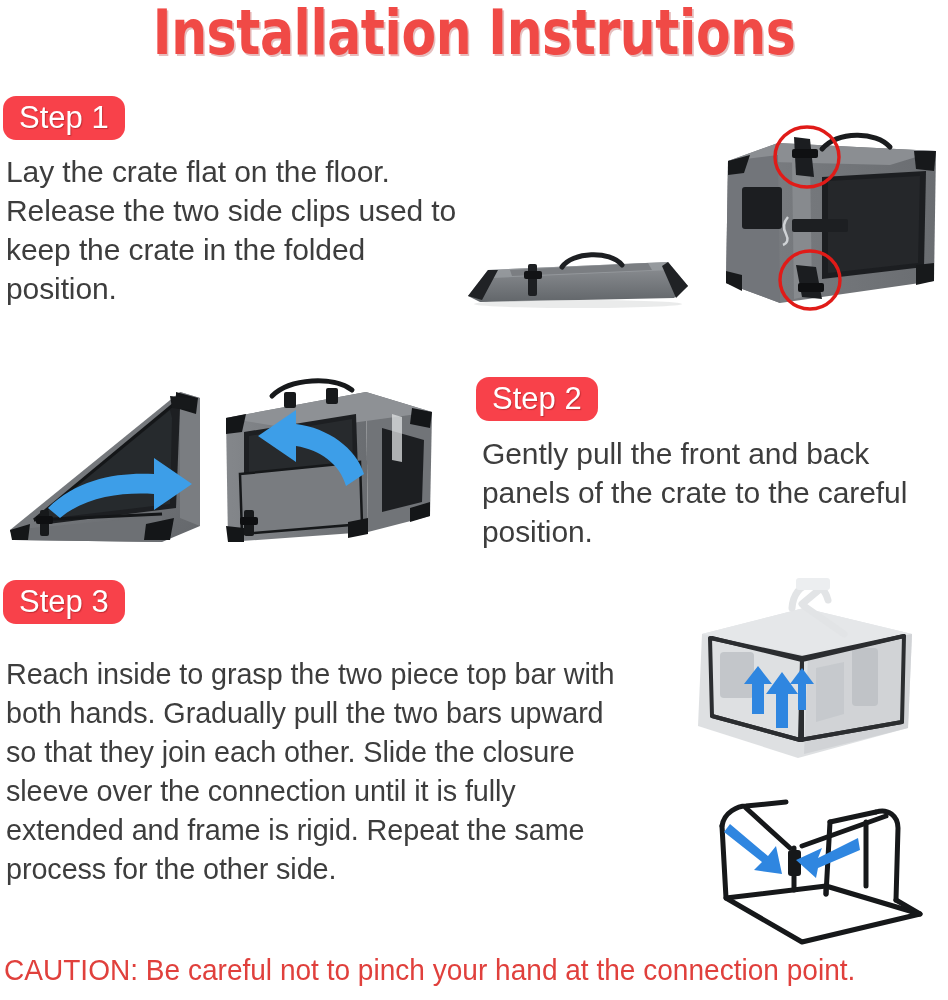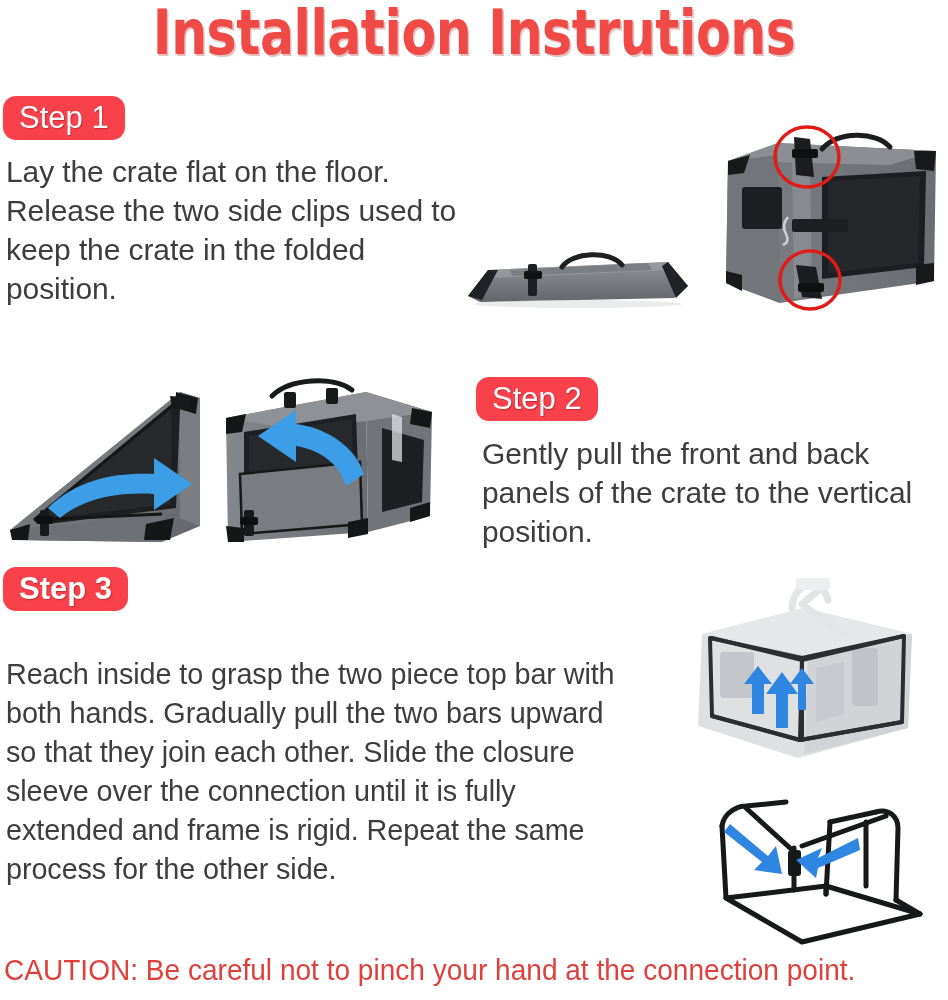--- a/index.html
+++ b/index.html
@@ -165,21 +165,21 @@
       <path d="M78 140 L98 142 L104 174 L84 172 Z" fill="#1b1d20"></path>
       <rect x="80" y="158" width="26" height="9" rx="2" fill="#0f1012"></rect>
 
       <ellipse cx="89" cy="32" rx="32" ry="30" fill="none" stroke="#e01b18" stroke-width="3.4"></ellipse>
       <ellipse cx="92" cy="155" rx="30" ry="29" fill="none" stroke="#e01b18" stroke-width="3.4"></ellipse>
     </svg>
   </div>
 
   <div class="badge" style="left:476px; top:377px;">Step 2</div>
 
-  <div class="body-text" style="left:482px; top:434px; width:462px;">Gently pull the front and back panels of the crate to the vertical position.</div>
+  <div class="body-text" style="left:482px; top:434px; width:462px;">Gently pull the front and back panels of the crate to the careful position.</div>
 
   <div class="illus" style="left:4px; top:368px;">
     <svg width="214" height="190" viewBox="0 0 214 190">
       <defs>
         <linearGradient id="g3" x1="0" y1="0" x2="1" y2="1">
           <stop offset="0" stop-color="#84878b"></stop>
           <stop offset="1" stop-color="#64676b"></stop>
         </linearGradient>
       </defs>
 
@@ -246,21 +246,21 @@
 
       <rect x="28" y="140" width="10" height="26" rx="2" fill="#17191b"></rect>
       <rect x="24" y="147" width="18" height="8" rx="2" fill="#0e0f11"></rect>
 
       <g>
         <path d="M148 104 C140 78, 112 58, 80 54 L80 40 L42 66 L80 92 L80 76 C104 80, 124 94, 130 116 Z" fill="#3d9ee8"></path>
       </g>
     </svg>
   </div>
 
-  <div class="badge" style="left:3px; top:567px;font-weight:bold;">Step 3</div>
+  <div class="badge" style="left:3px; top:580px;">Step 3</div>
 
   <div class="body-text condensed" style="left:6px; top:654px; width:660px;">Reach inside to grasp the two piece top bar with both hands. Gradually pull the two bars upward so that they join each other. Slide the closure sleeve over the connection until it is fully extended and frame is rigid. Repeat the same process for the other side.</div>
 
   <div class="illus" style="left:676px; top:572px;">
     <svg width="258" height="210" viewBox="0 0 258 210">
 
       <path d="M26 62 L128 36 L236 62 L232 156 L122 186 L22 154 Z" fill="#d8dbdd" opacity=".85"></path>
       <path d="M26 62 L128 36 L236 62 L132 84 Z" fill="#e6e8ea" opacity=".9"></path>
       <path d="M132 84 L236 62 L232 156 L128 182 Z" fill="#cdd0d3" opacity=".8"></path>
 

